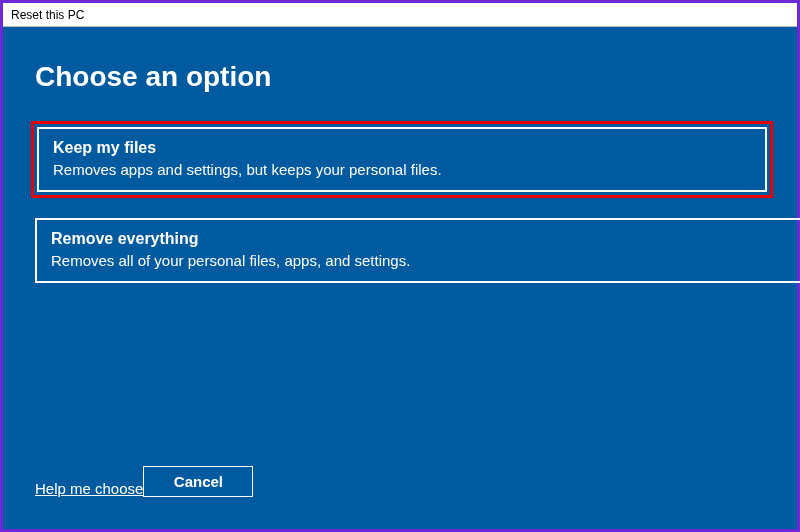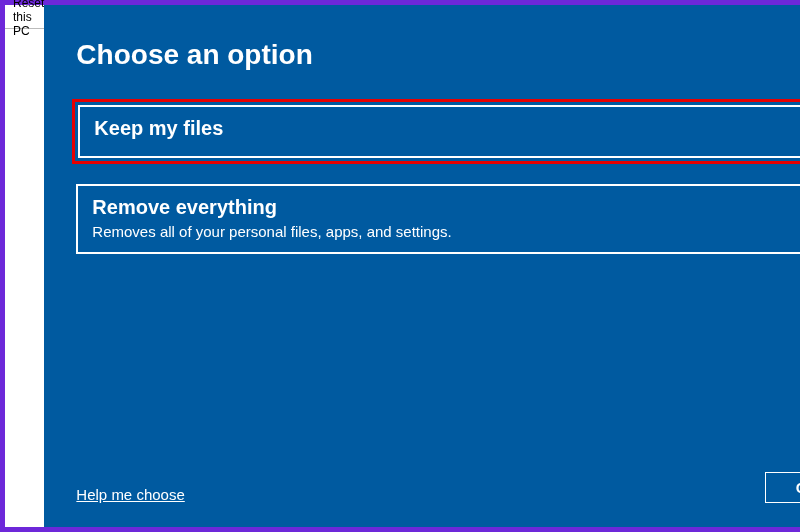--- a/index.html
+++ b/index.html
@@ -11,22 +11,22 @@
       font-family: "Segoe UI", Tahoma, sans-serif;
       width: 800px;
       height: 532px;
       background: #fff;
       overflow: hidden;
     }
     .window {
       width: 800px;
       height: 532px;
       display: flex;
-      flex-direction: row;
-      border: 5px solid #6d28d9;
+      flex-direction: column;
+      border: 3px solid #6d28d9;
     }
     .titlebar {
       height: 24px;
       background: #ffffff;
       border-bottom: 1px solid #bbb;
       display: flex;
       align-items: center;
       padding-left: 8px;
       font-size: 12px;
       color: #000;
@@ -59,35 +59,35 @@
     .option-card {
       border: 2px solid #ffffff;
       padding: 10px 14px 12px 14px;
       cursor: pointer;
       width: 799px;
     }
     .option-highlight .option-card {
       width: 100%;
     }
     .option-title {
-      font-size: 20px;
+      font-size: 16px;
       font-weight: 600;
       margin-bottom: 4px;
     }
     .option-desc {
       font-size: 15px;
       font-weight: 300;
     }
     .footer {
       position: absolute;
       left: 32px;
       right: 32px;
-      bottom: 24px;
+      bottom: 32px;
       display: flex;
-      justify-content: space-between;
+      justify-content: flex-start;
       align-items: flex-end;
     }
     .help-link {
       font-size: 15px;
       color: #ffffff;
       text-decoration: underline;
       cursor: pointer;
     }
     .cancel-btn {
       border: 1.5px solid #ffffff;
@@ -110,20 +110,21 @@
     <span>Reset this PC</span>
   </div>
   <div class="content">
     <div class="heading">Choose an option</div>
 
     <div class="options">
 
       <div class="option-highlight">
         <div class="option-card">
           <div class="option-title">Keep my files</div>
+          <div class="option-desc">Removes apps and settings, but keeps your personal files.</div>
         </div>
       </div>
 
       <div class="option-card">
         <div class="option-title">Remove everything</div>
         <div class="option-desc">Removes all of your personal files, apps, and settings.</div>
       </div>
 
     </div>
 

